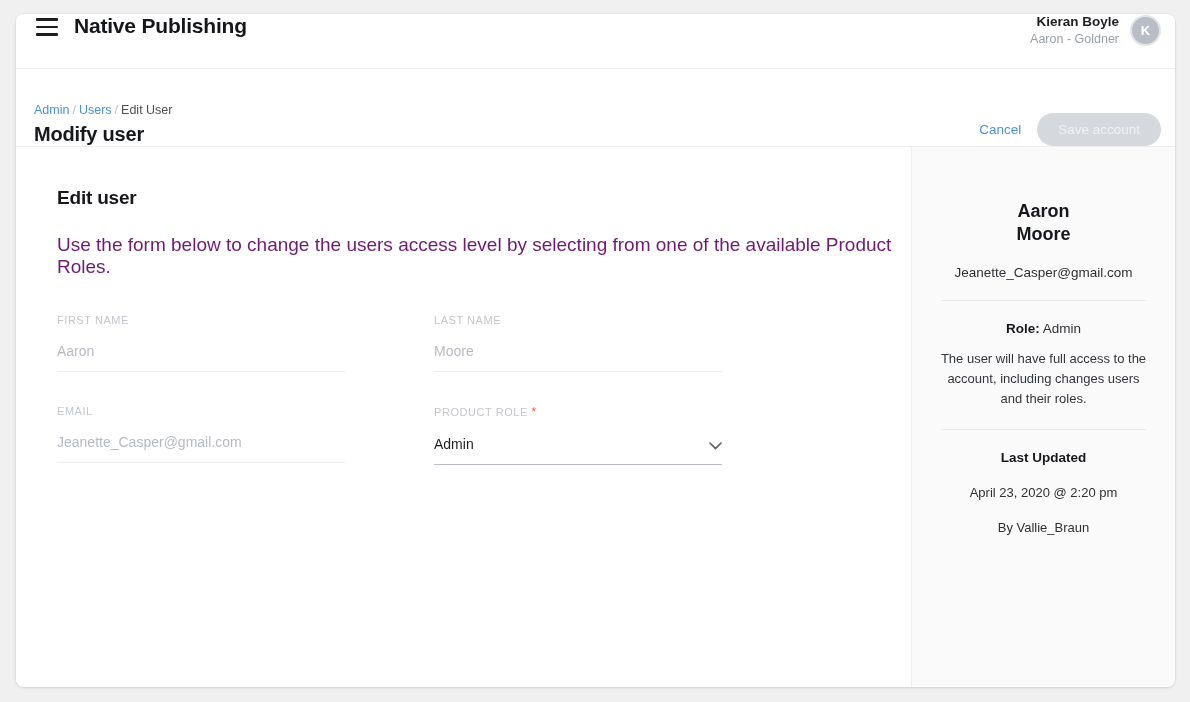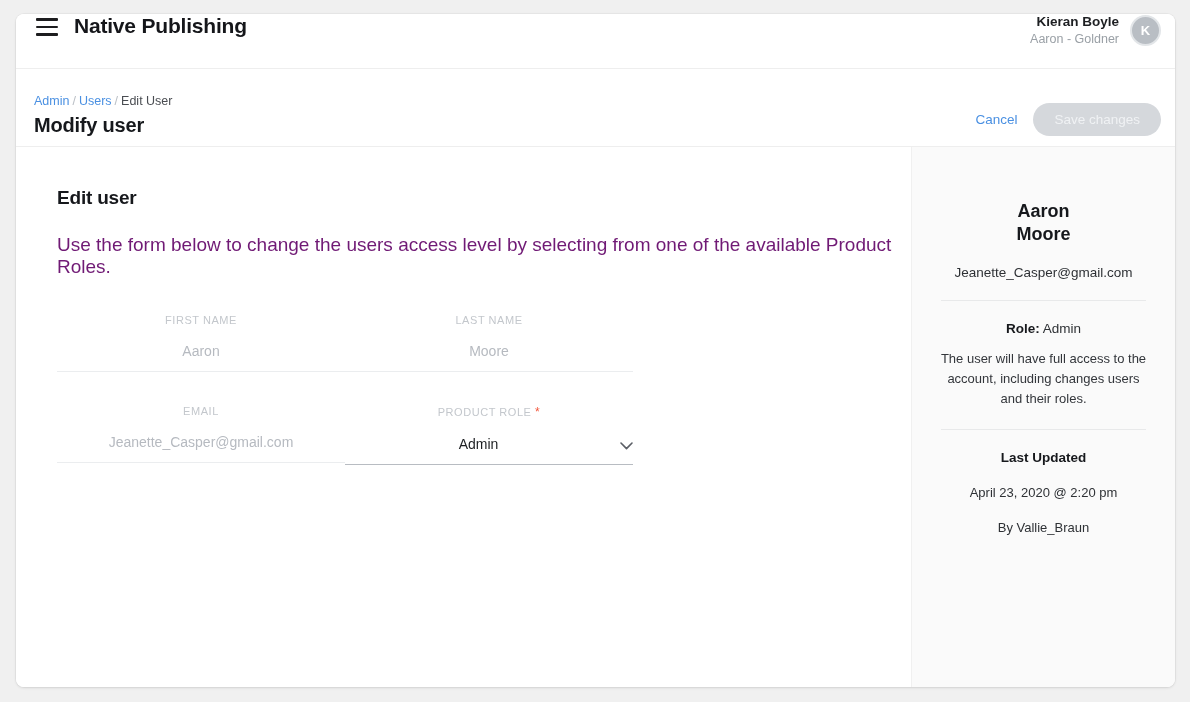--- a/index.html
+++ b/index.html
@@ -93,21 +93,21 @@
     align-items: center;
     justify-content: center;
   }
 
   
   .subbar {
     height: 78px;
     flex: 0 0 78px;
     border-bottom: 1px solid #eeeeee;
     display: flex;
-    align-items: center;
+    align-items: flex-end;
     padding: 15px 14px 0 18px;
     background: #fff;
   }
   .crumb-block { flex: 1; }
   .breadcrumb {
     font-size: 12.5px;
     color: #4a4d52;
   }
   .breadcrumb a {
     color: #4a90e2;
@@ -168,22 +168,22 @@
     font-size: 19px;
     color: #701a75;
     margin-top: 25px;
   }
   .field-grid {
     margin-top: 36px;
     width: 710px;
   }
   .field-row {
     display: flex;
+    gap: 89px;
     margin-bottom: 33px;
-    text-align: center;
   }
   .field {
     width: 288px;
   }
   .field-label {
     font-size: 11px;
     letter-spacing: 0.55px;
     color: #c3c7cc;
     text-transform: uppercase;
   }
@@ -286,21 +286,21 @@
 
   <div class="subbar">
     <div class="crumb-block">
       <div class="breadcrumb">
         <a href="#">Admin</a><span class="sep">/</span><a href="#">Users</a><span class="sep">/</span><span>Edit User</span>
       </div>
       <div class="page-title">Modify user</div>
     </div>
     <div class="subbar-actions">
       <a class="cancel-link" href="#">Cancel</a>
-      <button class="save-btn" disabled="">Save changes</button>
+      <button class="save-btn" disabled="">Save account</button>
     </div>
   </div>
 
   <div class="body-wrap">
 
     <div class="form-pane">
       <div class="form-heading">Edit user</div>
       <div class="form-desc">Use the form below to change the users access level by selecting from one of the available Product Roles.</div>
 
       <div class="field-grid">

